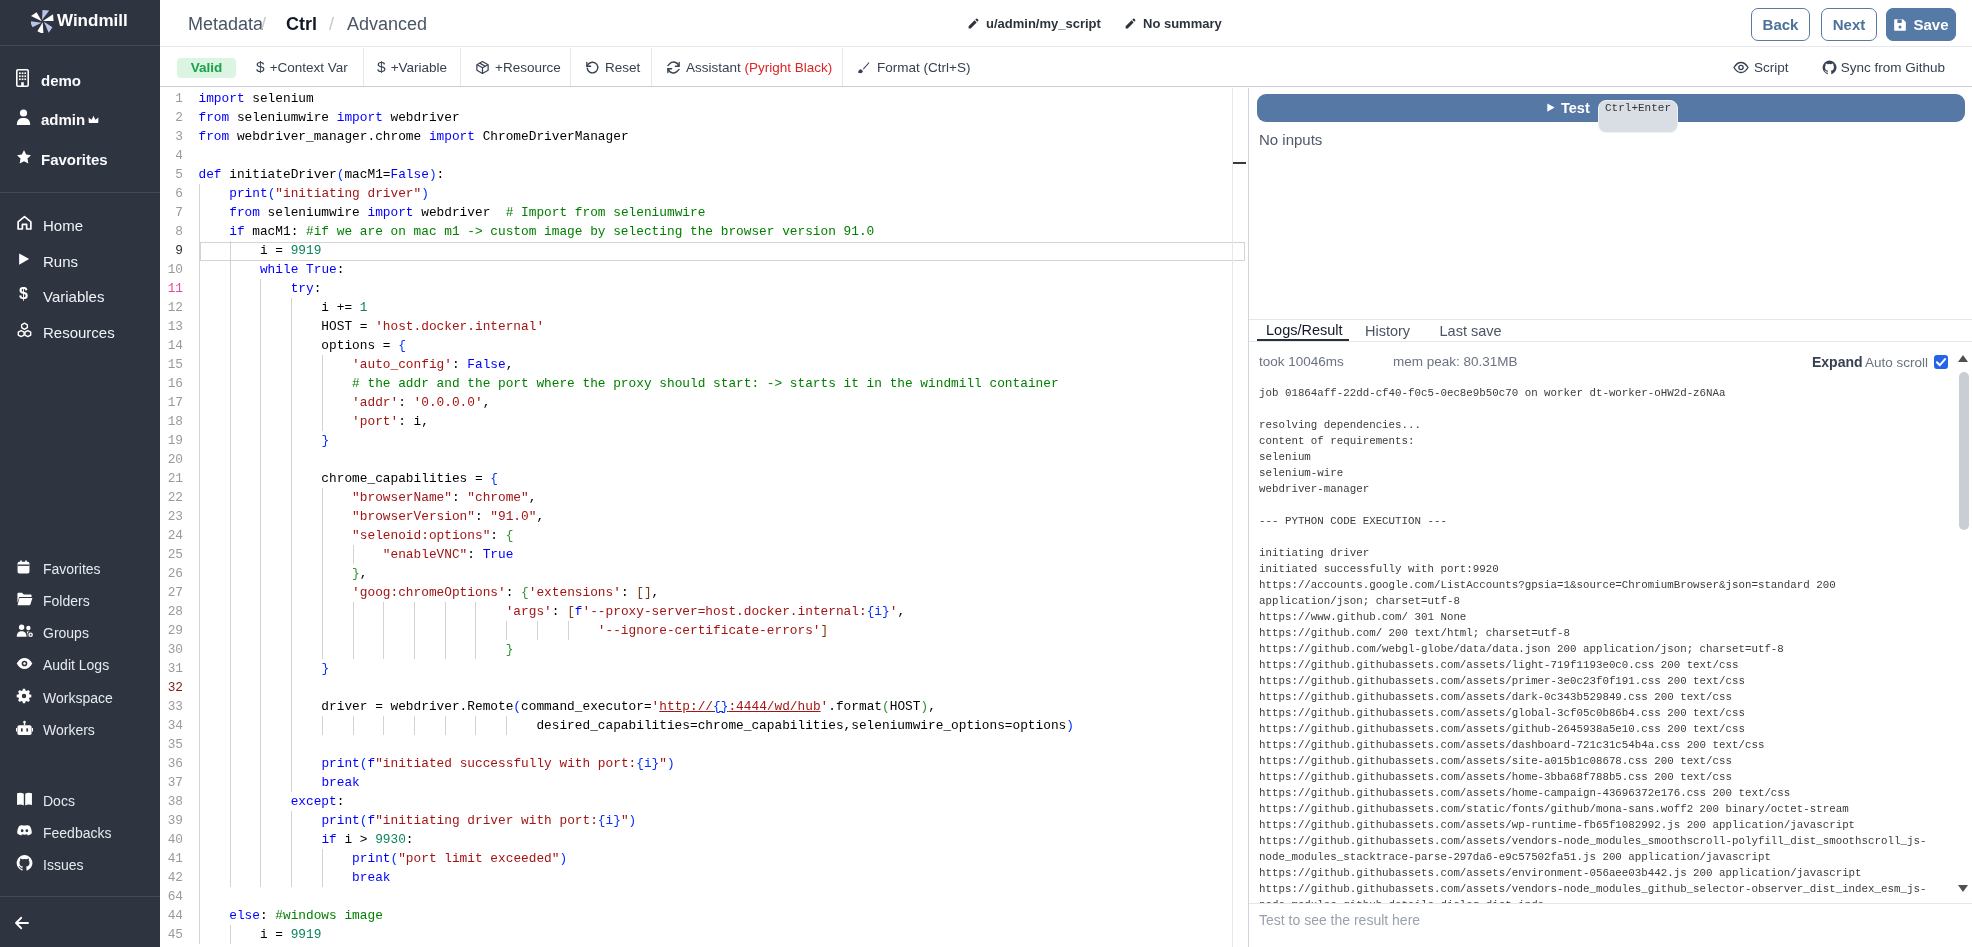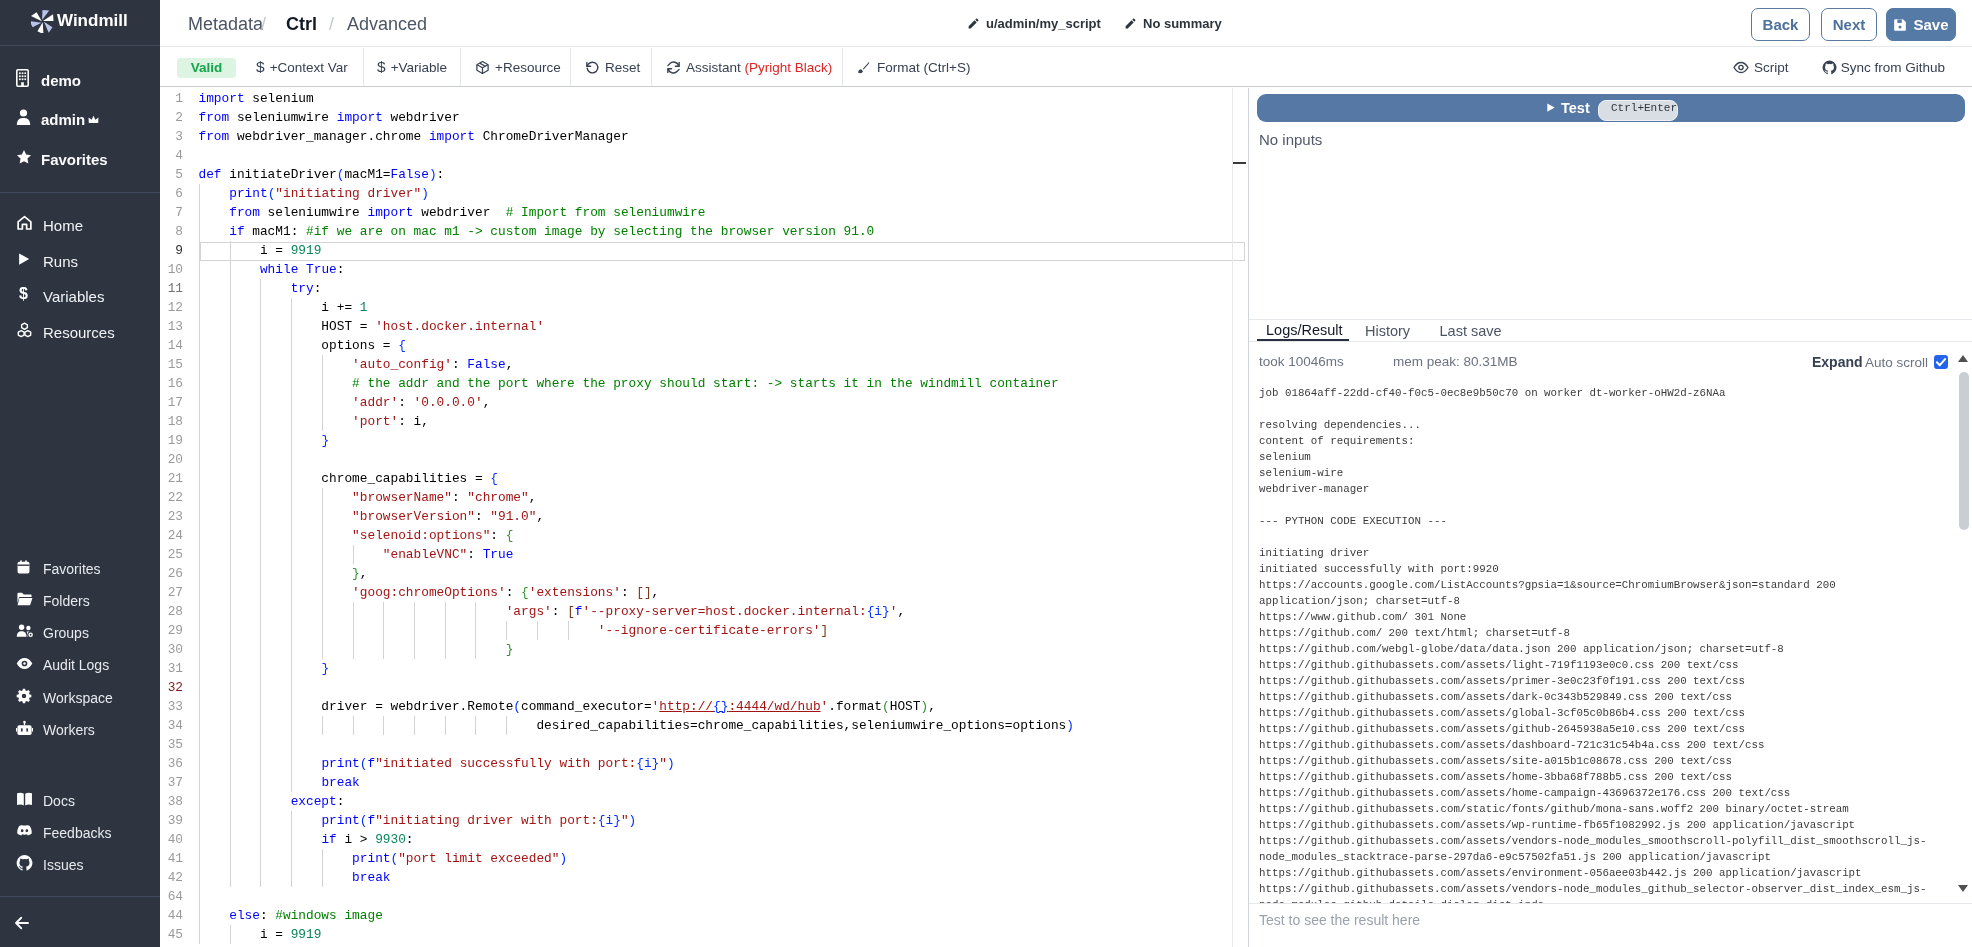--- a/index.html
+++ b/index.html
@@ -264,21 +264,21 @@
 <div style="color:#9a9a9a">1</div>
 <div style="color:#9a9a9a">2</div>
 <div style="color:#9a9a9a">3</div>
 <div style="color:#9a9a9a">4</div>
 <div style="color:#9a9a9a">5</div>
 <div style="color:#9a9a9a">6</div>
 <div style="color:#9a9a9a">7</div>
 <div style="color:#9a9a9a">8</div>
 <div style="color:#2f2f2f">9</div>
 <div style="color:#9a9a9a">10</div>
-<div style="color:#737373">11</div>
+<div style="color:#ec4899">11</div>
 <div style="color:#9a9a9a">12</div>
 <div style="color:#9a9a9a">13</div>
 <div style="color:#9a9a9a">14</div>
 <div style="color:#9a9a9a">15</div>
 <div style="color:#9a9a9a">16</div>
 <div style="color:#9a9a9a">17</div>
 <div style="color:#9a9a9a">18</div>
 <div style="color:#9a9a9a">19</div>
 <div style="color:#9a9a9a">20</div>
 <div style="color:#9a9a9a">21</div>
@@ -357,21 +357,21 @@
 <div class="abs" style="left:1232px;top:88px;width:1px;height:859px;background:#e8e8e8"></div>
 <div class="abs" style="left:1233px;top:162px;width:13px;height:2.4px;background:#3a3a3a"></div>
 <div id="rp">
 <div id="testbtn">
         <div style="position:absolute;left:288px;top:6px;display:flex;align-items:center;color:#fff">
 <svg width="11" height="11" viewBox="0 0 24 24">
             <path d="M5 3 L21 12 L5 21 Z" fill="#fff"></path>
           </svg>
 <span style="font-size:14.5px;font-weight:700;margin-left:5px">Test</span>
         </div>
-<div style="position:absolute;left:341px;top:6px;width:80px;height:21px;background:#d9dee4;border:1px solid #eef0f3;border-radius:8px;text-align:right;font:11px/15px 'Liberation Mono',monospace;color:#30363d">Ctrl+Enter</div>
+<div style="position:absolute;left:341px;top:6px;width:80px;height:33px;background:#d9dee4;border:1px solid #eef0f3;border-radius:8px;text-align:center;font:11px/15px 'Liberation Mono',monospace;color:#30363d">Ctrl+Enter</div>
       </div>
 <div class="abs" style="left:10px;top:43px;font-size:15px;color:#51586a">No inputs</div>
 <div class="hline" style="top:230.5px"></div>
 <div class="abs" style="left:17px;top:234px;font-size:14.5px;color:#111827">Logs/Result</div>
 <div class="abs" style="left:116px;top:234.5px;font-size:14.5px;color:#4b5563">History</div>
 <div class="abs" style="left:190.5px;top:234.5px;font-size:14.5px;color:#4b5563">Last save</div>
 <div class="abs" style="left:8px;top:250.5px;width:92px;height:2.5px;background:#27303f"></div>
 <div class="hline" style="top:253px"></div>
 <div class="abs" style="left:10px;top:266px;font-size:13.5px;color:#6b7280">took 10046ms</div>
 <div class="abs" style="left:144px;top:266px;font-size:13.5px;color:#6b7280">mem peak: 80.31MB</div>

